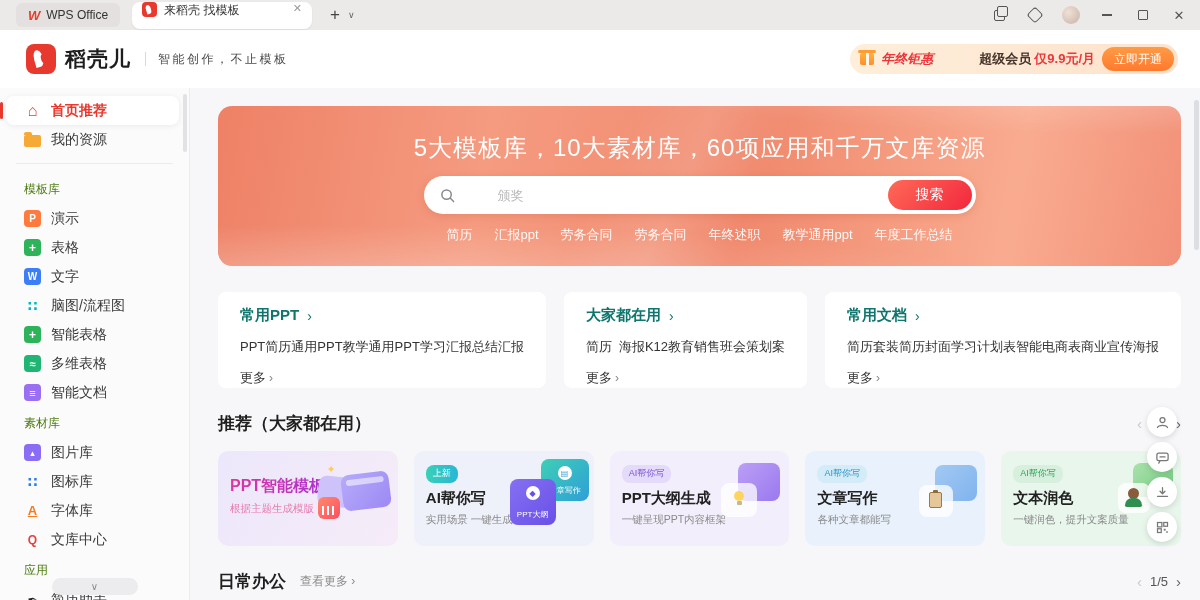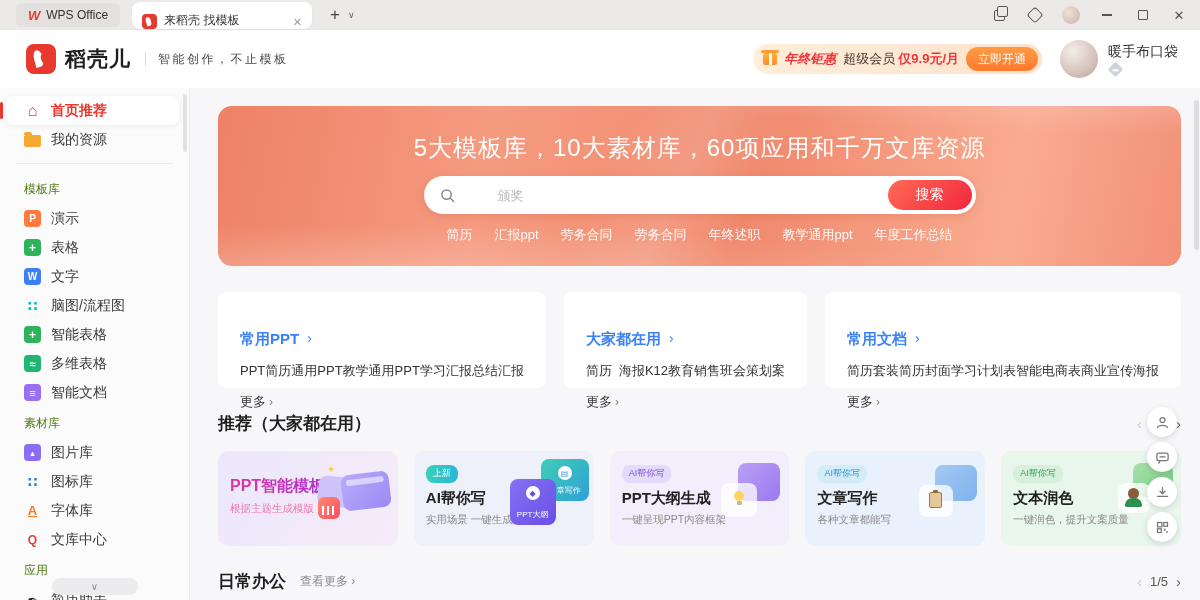--- a/index.html
+++ b/index.html
@@ -4,21 +4,21 @@
 <style>
   * { margin:0; padding:0; box-sizing:border-box; }
   html,body { width:1200px; height:600px; overflow:hidden; }
   body { font-family:"Liberation Sans","DejaVu Sans",sans-serif; color:#222; background:#f7f7f9; }
   .app { position:relative; width:1200px; height:600px; }
 
   
   .tabbar { height:30px; background:#eceae9; display:flex; align-items:center; padding:0 10px 0 16px; position:relative; }
   .tab-wps { height:24px; background:#e3e0df; border-radius:6px; display:flex; align-items:center; gap:6px; padding:0 12px; font-size:12px; color:#333; }
   .wps-mark { color:#e0412c; font-weight:900; font-size:13px; font-style:italic; }
-  .tab-active { height:27px; width:180px; margin-left:12px; background:#fff; border-radius:8px; display:flex; align-items:flex-end; gap:7px; padding:0 10px; font-size:12px; color:#333; box-shadow:0 1px 2px rgba(0,0,0,.06); }
+  .tab-active { height:27px; width:180px; margin-left:12px; background:#fff; border-radius:8px; display:flex; align-items:flex-start; gap:7px; padding:0 10px; font-size:12px; color:#333; box-shadow:0 1px 2px rgba(0,0,0,.06); }
   .docer-mark { width:15px; height:15px; background:#e8392f; border-radius:4px; position:relative; flex:none; }
   .docer-mark::before { content:""; position:absolute; left:4px; top:3px; width:5px; height:9px; background:#fff; border-radius:50% 50% 50% 0; transform:rotate(-18deg); }
   .tab-active .tab-label { flex:1; white-space:nowrap; overflow:hidden; }
   .tab-close { color:#999; font-size:11px; cursor:pointer; }
   .newtab { margin-left:12px; font-size:17px; color:#444; width:22px; text-align:center; }
   .tab-caret { font-size:9px; color:#666; margin-left:2px; }
   .win-controls { position:absolute; right:8px; top:0; height:30px; display:flex; align-items:center; gap:10px; }
   .wc { width:26px; height:26px; display:flex; align-items:center; justify-content:center; color:#555; }
   .ic-stack { width:11px; height:11px; border:1.3px solid #555; border-radius:2px; position:relative; }
   .ic-stack::after { content:""; position:absolute; left:2.5px; top:-4.5px; width:9px; height:9px; border:1.3px solid #555; border-radius:2px; background:#eceae9; }
@@ -36,21 +36,21 @@
   .logo-text { font-size:21px; font-weight:bold; color:#1d1d1d; margin-left:9px; letter-spacing:1px; }
   .slogan-wrap { display:flex; align-items:center; margin-left:14px; gap:12px; }
   .vdiv { width:1px; height:14px; background:#d9d9d9; }
   .slogan { font-size:12px; color:#4a4a4a; letter-spacing:2.5px; }
   .spacer { flex:1; }
   .promo { height:30px; background:linear-gradient(90deg,#feeeda,#fde2cc); border-radius:15px; display:flex; align-items:center; gap:7px; padding:0 4px 0 10px; }
   .gift { width:14px; height:12px; background:linear-gradient(#ffb23e,#ff8e2b); border-radius:2px; position:relative; }
   .gift::before { content:""; position:absolute; left:5.5px; top:0; width:3px; height:12px; background:#fff7ea; }
   .gift::after { content:""; position:absolute; left:-2px; top:-3px; width:18px; height:3px; background:#ff9d33; border-radius:2px; }
   .promo-tag { color:#f0343a; font-size:13px; font-weight:bold; font-style:italic; }
-  .promo-member { color:#46352c; font-size:13px; font-weight:normal; }
+  .promo-member { color:#46352c; font-size:13px; font-weight:bold;margin-left:39px; }
   .promo-price { color:#f0343a; font-size:13px; font-weight:bold; margin-left:-4px; }
   .promo-cta { background:linear-gradient(180deg,#ff9b45,#ff7a2e); color:#fff; font-size:12px; border:none; border-radius:12px; height:24px; padding:0 12px; cursor:pointer; }
   .userblock { display:flex; align-items:center; gap:10px; margin-left:18px; }
   .avatar { width:38px; height:38px; border-radius:50%; background:radial-gradient(circle at 35% 30%,#f5ece6,#d6c2bc 60%,#b5a09e); }
   .user-meta { display:flex; flex-direction:column; gap:3px; }
   .username { font-size:14px; color:#333; }
   .vipbadge { width:11px; height:11px; background:#cdd2dc; border-radius:2px; transform:rotate(45deg); position:relative; margin-left:2px; }
   .vipbadge::after { content:""; position:absolute; left:2.5px; top:4.5px; width:6px; height:1.6px; background:#fff; transform:rotate(-45deg); }
 
   
@@ -94,21 +94,21 @@
   .search-ic { flex:none; margin-right:8px; display:flex; }
   .search-input { flex:1; border:none; outline:none; font-size:13px; color:#333; background:transparent; }
   .search-input::placeholder { color:#b8b8b8; }
   .search-btn { width:84px; height:30px; border:none; border-radius:16px; background:linear-gradient(135deg,#ff6a57,#f2273d); color:#fff; font-size:14px; cursor:pointer; }
   .hero-tags { display:flex; justify-content:center; gap:22px; margin-top:12px; }
   .hero-tag { color:rgba(255,255,255,.95); font-size:13px; cursor:pointer; }
 
   
   .panels { display:flex; gap:18px; margin-top:26px; }
   .panel { flex:1; background:#fff; border-radius:8px; height:96px; padding:14px 22px; }
-  .panel-title { display:flex; gap:8px; color:#3b82f6; font-size:15px; font-weight:bold; cursor:pointer;margin-top:24px; }
+  .panel-title { display:flex; align-items:center; gap:8px; color:#0f766e; font-size:15px; font-weight:bold; cursor:pointer; }
   .panel-title .chev { font-size:14px; font-weight:normal; }
   .panel-links { display:grid; grid-template-columns:1fr 1fr 1fr 1fr 1fr; row-gap:13px; margin-top:13px; }
   .qlink { font-size:13px; color:#333; cursor:pointer; white-space:nowrap; }
   .qlink .chev { color:#888; margin-left:3px; font-size:12px; }
 
   
   .sect-row { display:flex; align-items:center; margin-top:24px; }
   .sect-title { font-size:17px; font-weight:bold; color:#1f1f1f; }
   .more-link { font-size:12px; color:#8a8a8a; margin-left:14px; cursor:pointer; }
   .pager { margin-left:auto; display:flex; align-items:center; gap:8px; font-size:13px; color:#555; }
@@ -214,27 +214,20 @@
       <span class="vdiv"></span>
       <span class="slogan">智能创作，不止模板</span>
     </span>
     <span class="spacer"></span>
     <div class="promo">
       <span class="gift"></span>
       <span class="promo-tag">年终钜惠</span>
       <span class="promo-member">超级会员</span>
       <span class="promo-price">仅9.9元/月</span>
       <button class="promo-cta">立即开通</button>
-    </div>
-    <div class="userblock">
-      <span class="avatar"></span>
-      <span class="user-meta">
-        <span class="username">暖手布口袋</span>
-        <span class="vipbadge"></span>
-      </span>
     </div>
   </div>
 
   <div class="bodyrow">
 
     <nav class="sidebar">
       <ul class="snav">
         <li class="sitem active">
           <span class="active-bar"></span>
           <span class="sicon si-home">⌂</span>

